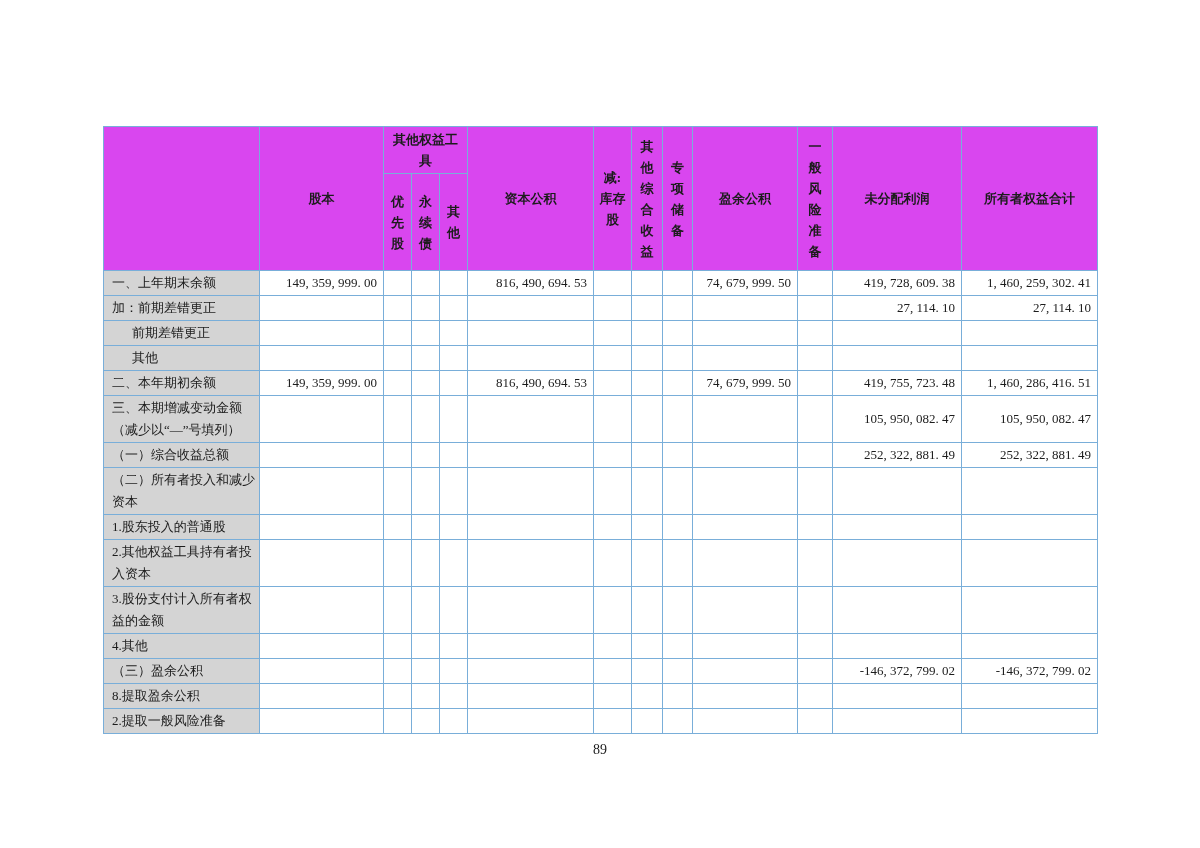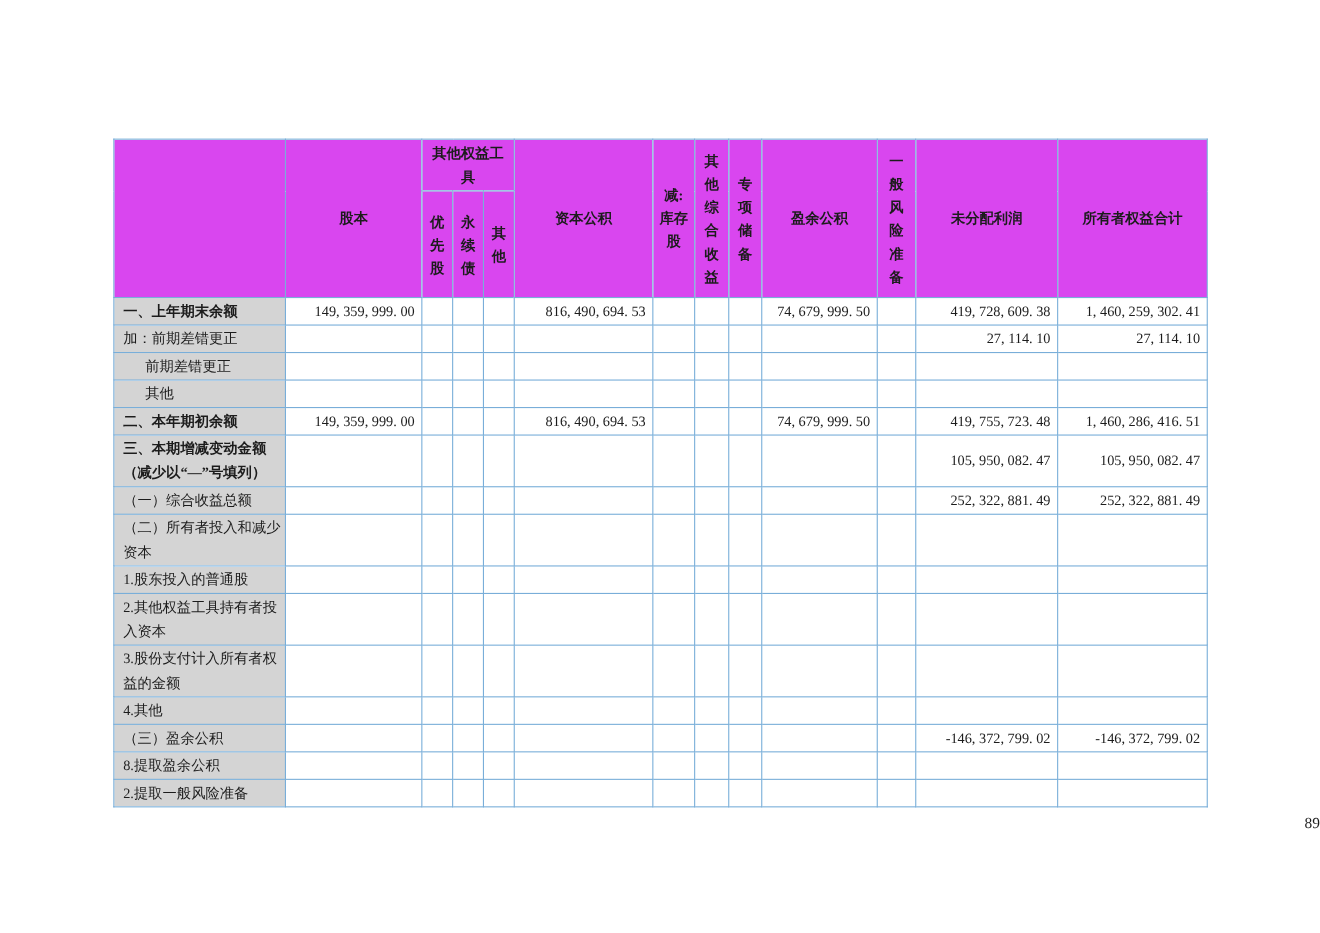--- a/index.html
+++ b/index.html
@@ -41,36 +41,36 @@
   tr.h1 th { height: 40px; }
   tr.h2 th { height: 92px; }
   th.vt { line-height: 20px; padding: 2px 1px; }
   td.lbl {
     background: #d4d4d4;
     text-align: left;
     padding: 1px 4px 1px 8px;
     line-height: 22px;
     height: 21px;
   }
-  td.lbl.b { font-weight: bold; margin-top: 24px; }
+  td.lbl.b { font-weight: normal; margin-top: 24px; }
   td.lbl.ind { padding-left: 28px; }
   td.val {
     background: #ffffff;
     text-align: right;
     padding: 1px 6px 1px 2px;
     line-height: 22px;
     height: 21px;
     white-space: nowrap;
   }
   .page-number {
     position: absolute;
     top: 741px;
     left: 0;
     width: 1200px;
-    text-align: right;
+    text-align: center;
     font-size: 14px;
     line-height: 18px;
   }
 </style>
 </head>
 <body>
 
 <div class="page">
 
   <table class="equity">

